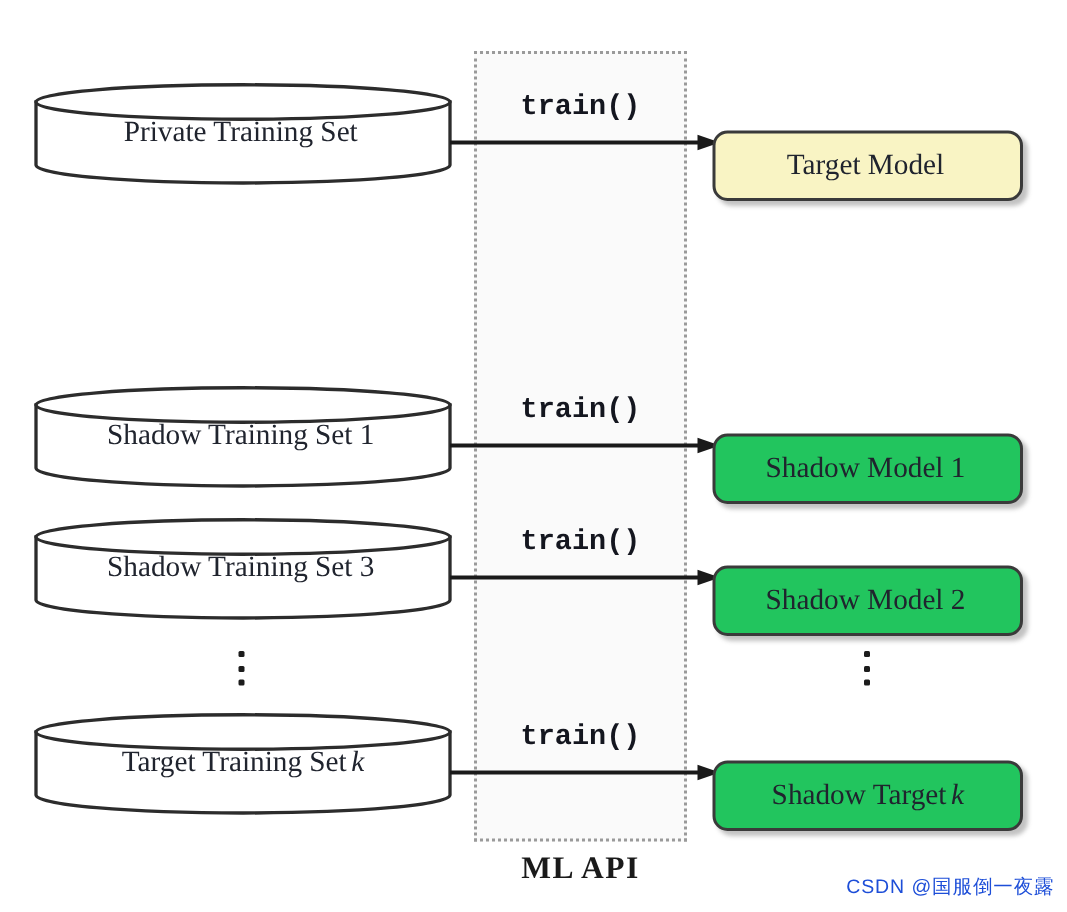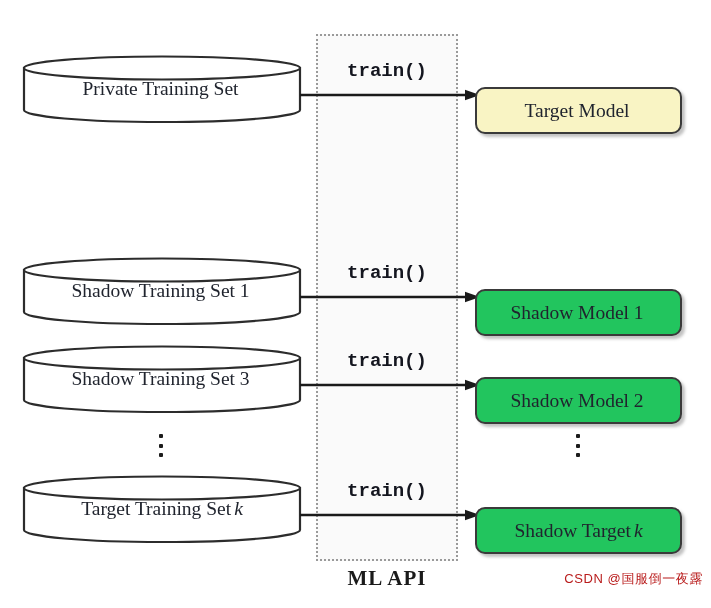--- a/index.html
+++ b/index.html
@@ -131,24 +131,24 @@
     width: 4px;
     height: 4px;
     background: #1c1c1c;
     border-radius: 1px;
   }
 
   
   .watermark {
     position: absolute;
     right: 8px;
-    bottom: 20px;
+    bottom: 8px;
     font-family: "Liberation Sans", sans-serif;
     font-size: 13px;
-    color: #b91c1c;
+    color: #1d4ed8;
     letter-spacing: 0.6px;
     white-space: nowrap;
   }
 </style>
 </head>
 <body>
 
 <div id="canvas">
 
   <div class="api-region"></div>

